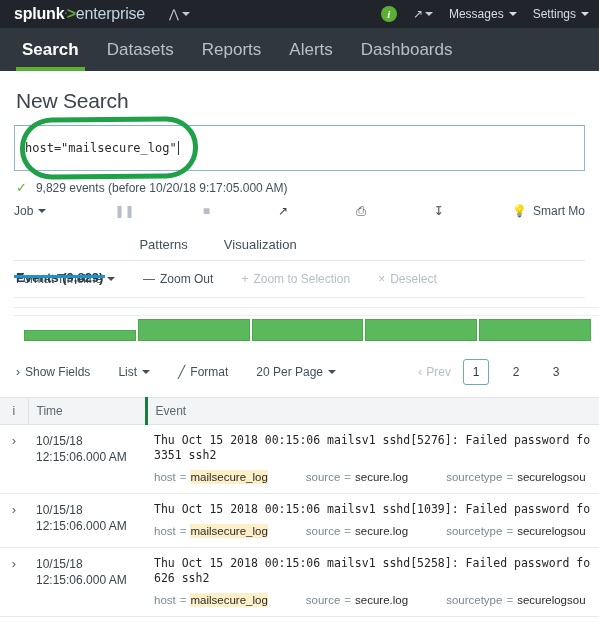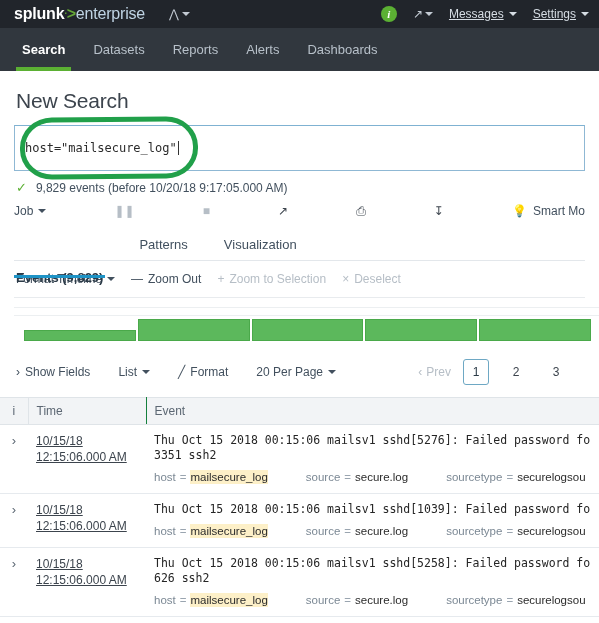--- a/index.html
+++ b/index.html
@@ -28,31 +28,31 @@
   .brandspacer { flex: 1; }
   .brand-right { display: flex; align-items: center; gap: 16px; }
   .infobadge {
     width: 16px; height: 16px; border-radius: 50%;
     background: #5bb033; color: #ffffff;
     font-size: 11px; font-weight: bold; font-style: italic;
     font-family: "Liberation Serif", serif;
     display: flex; align-items: center; justify-content: center;
   }
   .flagicon { color: #c3cbd4; font-size: 12px; display: flex; align-items: center; gap: 2px; }
-  .brand-menu { color: #d6dde4; font-size: 12px; display: flex; align-items: center; gap: 5px; text-decoration: underline; }
+  .brand-menu { color: #d6dde4; font-size: 12px; display: flex; align-items: center; gap: 5px; }
   .caret-d { width: 0; height: 0; border-left: 4px solid transparent; border-right: 4px solid transparent; border-top: 4px solid currentColor; display: inline-block; }
 
   
   .navbar {
     height: 43px; background: #31373e;
     display: flex; align-items: stretch; padding-left: 8px;
   }
   .navitem {
     display: flex; align-items: center; padding: 0 14px;
-    color: #b7c0c9; font-size: 13px; position: relative;
+    color: #b7c0c9; font-size: 17px; position: relative;
   }
   .navitem.active { color: #ffffff; font-weight: bold; }
   .navitem.active::after {
     content: ""; position: absolute; left: 8px; right: 8px; bottom: 0;
     height: 4px; background: #5bb033;
   }
 
   
   .page { background: #ffffff; padding: 0 14px; }
   .pagetitle { font-size: 21px; color: #3c444d; padding: 18px 0 12px 2px; letter-spacing: -0.2px; }
@@ -107,21 +107,21 @@
     margin-right: 18px; font-size: 13px; color: #41505f; position: relative;
   }
   .tab.active { color: #2b3a47; font-weight: bold; margin-top: 48px; }
   .tab.active::after {
     content: ""; position: absolute; left: 0; right: 14px; bottom: -1px;
     height: 3px; background: #1e93c6;
   }
 
   
   .tlbar {
-    display: flex; align-items: center; gap: 16px;
+    display: flex; align-items: center; gap: 28px;
     padding: 11px 2px 11px 2px; font-size: 12px; color: #42505e;
     border-bottom: 1px solid #e8ebee;
   }
   .tlbar .dim { color: #b6bec6; }
   .tlitem { display: flex; align-items: center; gap: 5px; }
 
   
   .timeline { position: relative; height: 34px; margin: 9px 0 6px 0; }
   .gridline { position: absolute; left: 0; right: -20px; height: 1px; background: #eceff1; }
   .bars { position: absolute; left: 10px; right: -6px; bottom: 0; height: 34px; display: flex; align-items: flex-end; gap: 2px; }
@@ -142,27 +142,27 @@
   .pagenum.sel { border: 1px solid #6ea8c4; border-radius: 3px; color: #2b3a47; }
 
   
   .etable { width: 100%; border-collapse: collapse; table-layout: fixed; }
   .etable thead th {
     background: #f2f4f6; border-top: 1px solid #dfe4e8; border-bottom: 1px solid #dfe4e8;
     font-size: 12px; color: #5c6773; font-weight: normal; text-align: left;
     padding: 6px 8px; height: 27px;
   }
   .etable th.c-i { width: 28px; border-right: 1px solid #dfe4e8; text-align: center; padding: 6px 0; }
-  .etable th.c-t { width: 118px; border-right: 1px solid #15803d; }
+  .etable th.c-t { width: 118px; border-right: 3px solid #15803d; }
   .etable tbody td {
     border-bottom: 1px solid #e6eaee; padding: 8px 8px 9px 8px;
     vertical-align: top; font-size: 12px; color: #2b2b2b;
   }
   .etable td.c-i { width: 28px; text-align: center; color: #5c6773; font-size: 13px; padding-top: 8px; }
-  .etable td.c-t { width: 118px; color: #3c444d; font-size: 12px; line-height: 16px; white-space: nowrap; text-decoration: underline; }
+  .etable td.c-t { width: 118px; color: #3c444d; font-size: 12px; line-height: 16px; white-space: nowrap; }
   .raw {
     font-family: "DejaVu Sans Mono", monospace; font-size: 11.5px; color: #252525;
     line-height: 15px; white-space: pre; overflow: hidden;
   }
   .fields {
     margin-top: 7px; display: flex; align-items: center; gap: 8px;
     font-size: 11.5px; color: #5c6773; white-space: nowrap; overflow: hidden;
   }
   .fld { display: flex; align-items: center; gap: 4px; padding-right: 11px; }
   .fld .k { color: #7b8894; }

